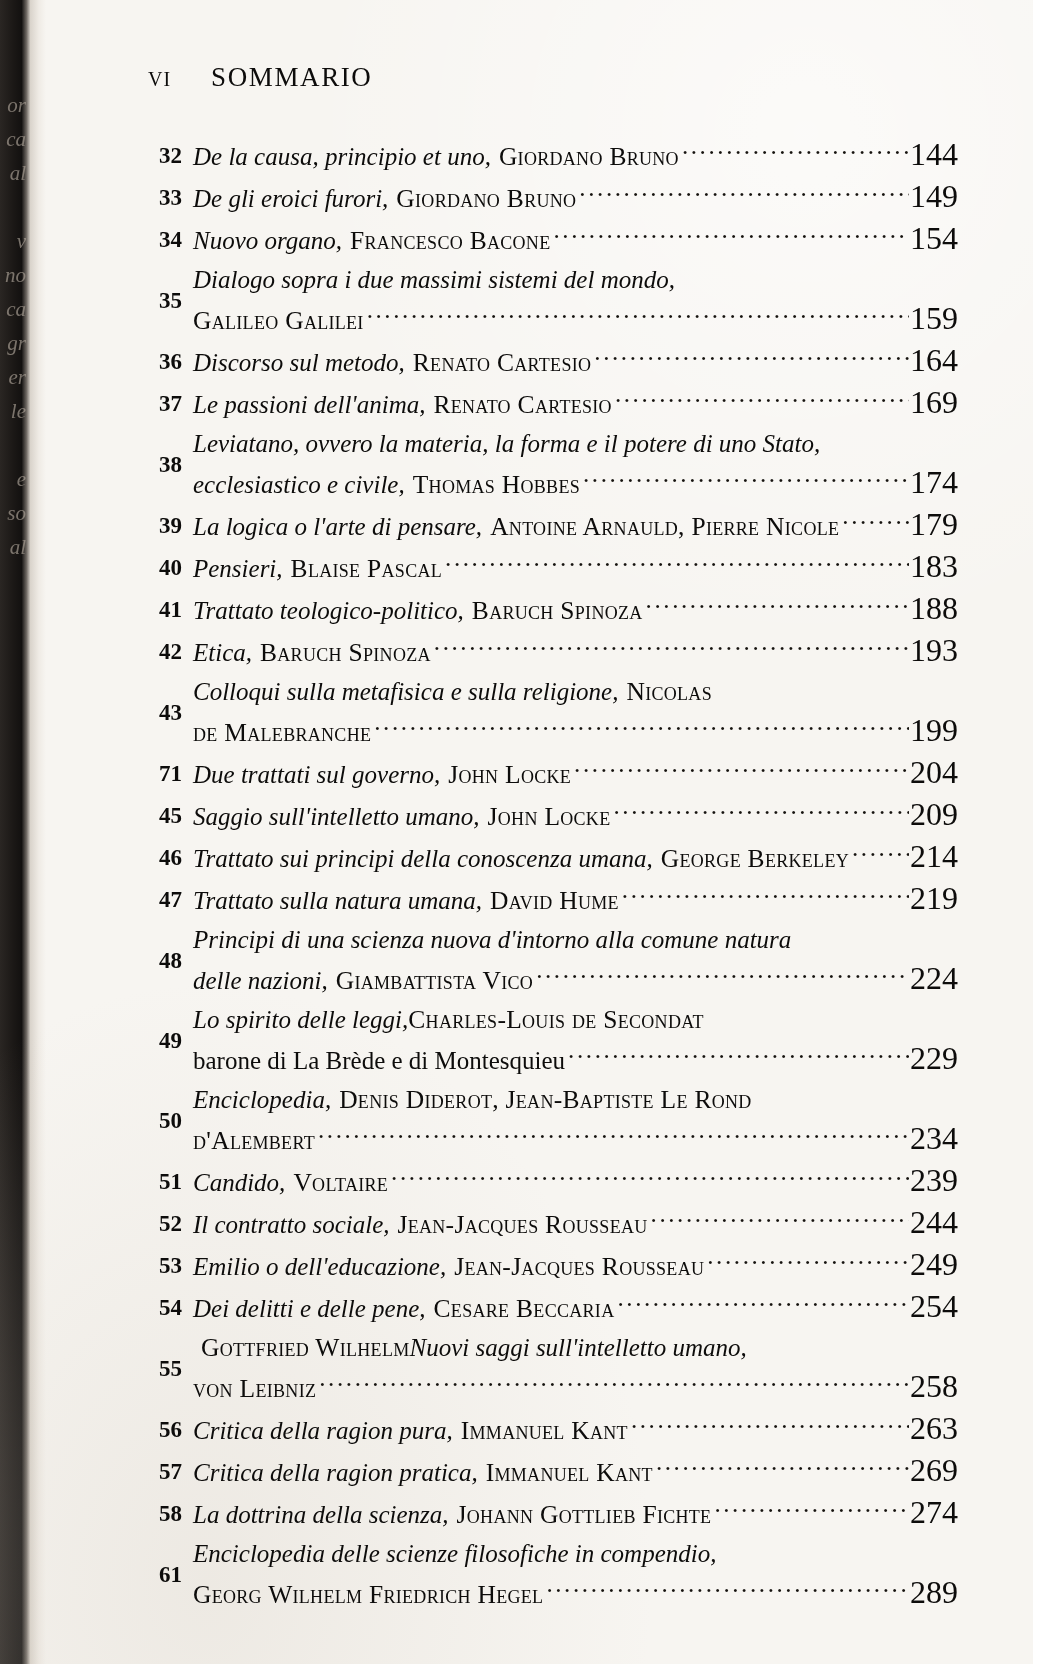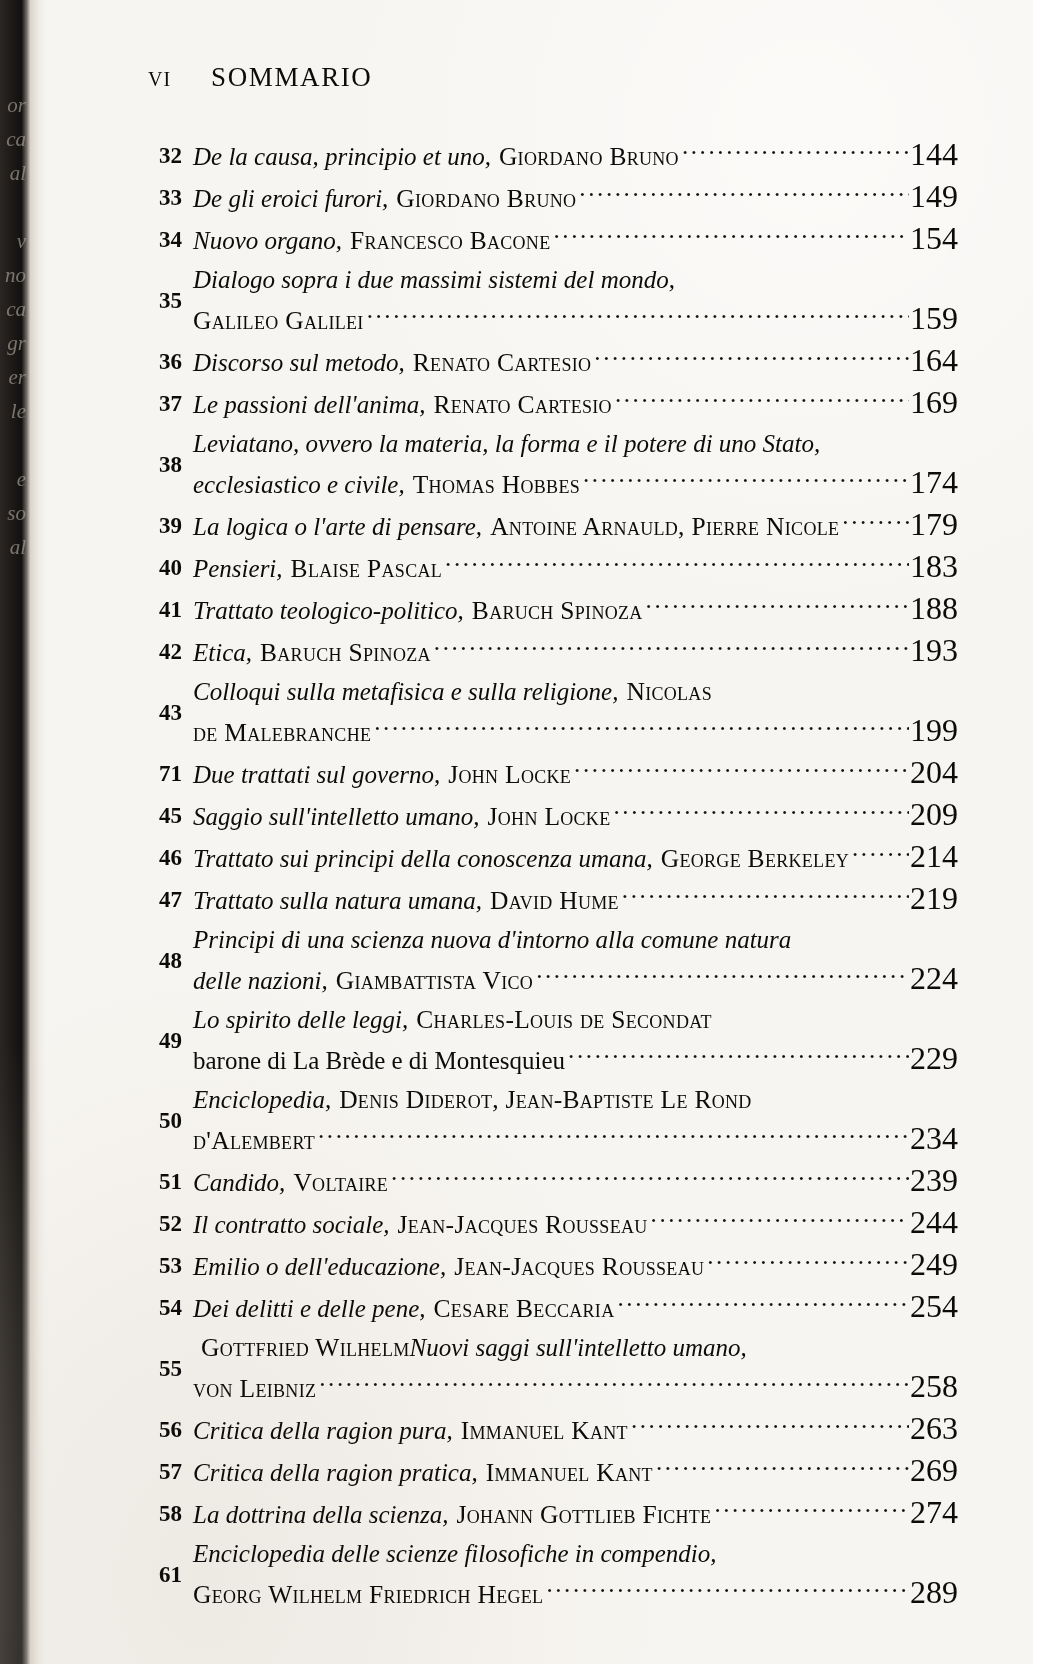--- a/index.html
+++ b/index.html
@@ -376,21 +376,21 @@
               <span class="leader"></span>
               <span class="pg">224</span>
             </div>
           </div>
         </div>
         <div class="entry">
           <div class="num">49</div>
           <div class="lines">
             <div class="line noleader nopg">
               <span class="txt ttl">Lo spirito delle leggi,</span>
-              <span class="txt auth" style="margin-left: 8px;">Charles-Louis de Secondat</span>
+              <span class="txt auth" style="">Charles-Louis de Secondat</span>
             </div>
             <div class="line">
               <span class="txt plain">barone di La Brède e di Montesquieu</span>
               <span class="leader"></span>
               <span class="pg">229</span>
             </div>
           </div>
         </div>
         <div class="entry">
           <div class="num">50</div>

